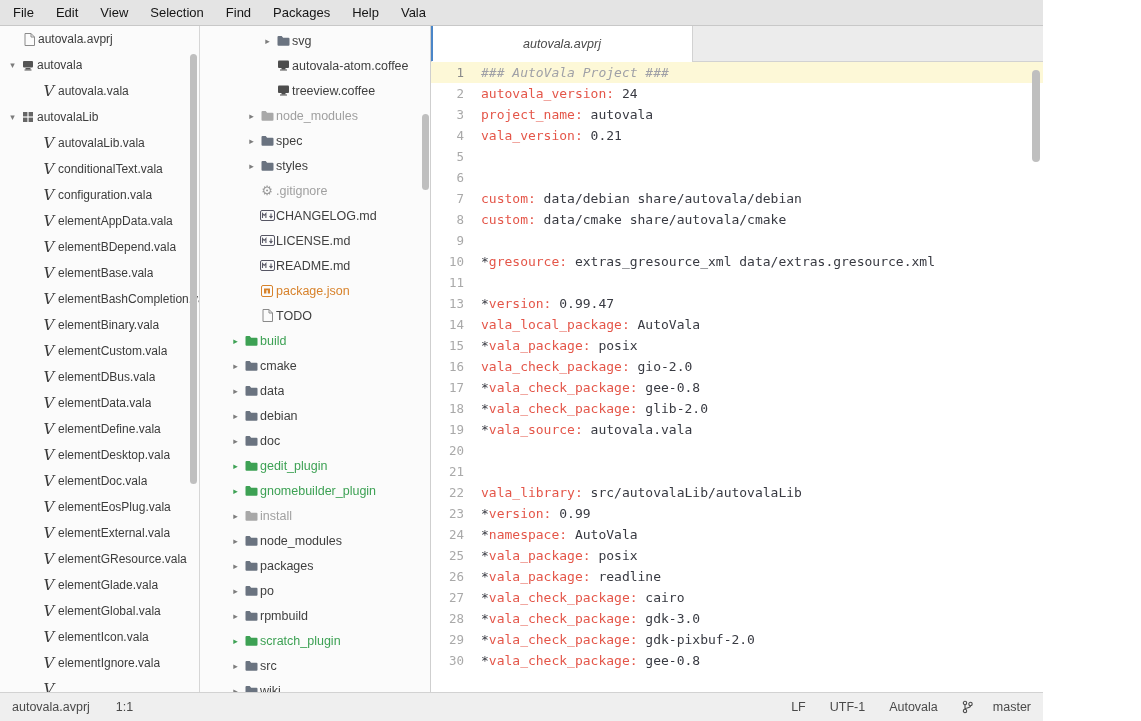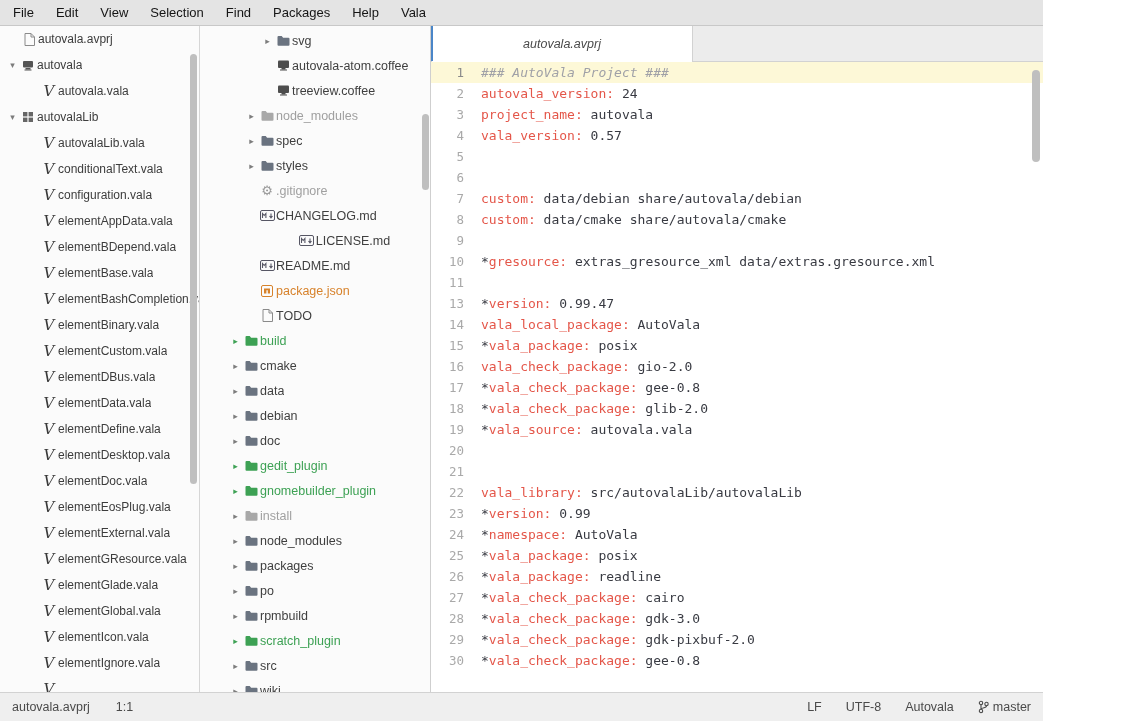--- a/index.html
+++ b/index.html
@@ -50,21 +50,21 @@
   .code-text { flex:1; color:var(--text,#383a42); }
   .tok-key { color:var(--key,#e45649); }
   .tok-star { color:var(--text,#383a42); }
   .tok-comment { color:var(--comment,#a0a1a7); font-style:italic; }
 
   
   .statusbar { height:29px; background:#efefef; border-top:1px solid #d2d2d2; display:flex;
                align-items:center; justify-content:space-between; padding:0 12px; font-size:12.5px; color:#4a4a4a; flex-shrink:0; }
   .sb-left { display:flex; align-items:center; gap:26px; }
   .sb-right { display:flex; align-items:center; gap:24px; }
-  .branch { display:inline-flex; align-items:center; gap:4px; }
+  .branch { display:inline-flex; align-items:center; gap:20px; }
 </style>
 </head>
 <body>
 
 <div class="window">
 
   <div class="menubar">
       <div class="menu-item">File</div>
       <div class="menu-item">Edit</div>
       <div class="menu-item">View</div>
@@ -326,21 +326,21 @@
             <span class="chev"></span>
             <span class="icon">
               <svg width="15" height="11" viewBox="0 0 15 11">
                 <rect x="0.5" y="0.5" width="14" height="10" rx="1.5" fill="none" stroke="#565664"></rect>
                 <path d="M2.5 8 V3.5 l1.7 2 1.7 -2 V8" fill="none" stroke="#565664" stroke-width="1.1"></path>
                 <path d="M11 3.5 v3.6 M9.5 6 l1.5 1.9 1.5 -1.9" fill="none" stroke="#565664" stroke-width="1.1"></path>
               </svg>
             </span>
             <span class="lbl">CHANGELOG.md</span>
           </div>
-          <div class="tree-row" style="padding-left: 45px; justify-content: center;">
+          <div class="tree-row" style="padding-left: 45px;">
             <span class="chev"></span>
             <span class="icon">
               <svg width="15" height="11" viewBox="0 0 15 11">
                 <rect x="0.5" y="0.5" width="14" height="10" rx="1.5" fill="none" stroke="#565664"></rect>
                 <path d="M2.5 8 V3.5 l1.7 2 1.7 -2 V8" fill="none" stroke="#565664" stroke-width="1.1"></path>
                 <path d="M11 3.5 v3.6 M9.5 6 l1.5 1.9 1.5 -1.9" fill="none" stroke="#565664" stroke-width="1.1"></path>
               </svg>
             </span>
             <span class="lbl">LICENSE.md</span>
           </div>
@@ -517,21 +517,21 @@
     <div class="editor-col">
       <div class="tabbar">
         <div class="tab">
           <span>autovala.avprj</span>
         </div>
       </div>
       <div class="code-area" id="code-area">
           <div class="code-line current"><span class="gutter">1</span><span class="code-text"><span class="tok-comment">### AutoVala Project ###</span></span></div>
           <div class="code-line"><span class="gutter">2</span><span class="code-text"><span class="tok-key">autovala_version:</span><span> 24</span></span></div>
           <div class="code-line"><span class="gutter">3</span><span class="code-text"><span class="tok-key">project_name:</span><span> autovala</span></span></div>
-          <div class="code-line"><span class="gutter">4</span><span class="code-text"><span class="tok-key">vala_version:</span><span> 0.57</span></span></div>
+          <div class="code-line"><span class="gutter">4</span><span class="code-text"><span class="tok-key">vala_version:</span><span> 0.21</span></span></div>
           <div class="code-line"><span class="gutter">5</span><span class="code-text"></span></div>
           <div class="code-line"><span class="gutter">6</span><span class="code-text"></span></div>
           <div class="code-line"><span class="gutter">7</span><span class="code-text"><span class="tok-key">custom:</span><span> data/debian share/autovala/debian</span></span></div>
           <div class="code-line"><span class="gutter">8</span><span class="code-text"><span class="tok-key">custom:</span><span> data/cmake share/autovala/cmake</span></span></div>
           <div class="code-line"><span class="gutter">9</span><span class="code-text"></span></div>
           <div class="code-line"><span class="gutter">10</span><span class="code-text"><span class="tok-star">*</span><span class="tok-key">gresource:</span><span> extras_gresource_xml data/extras.gresource.xml</span></span></div>
           <div class="code-line"><span class="gutter">11</span><span class="code-text"></span></div>
           <div class="code-line"><span class="gutter">13</span><span class="code-text"><span class="tok-star">*</span><span class="tok-key">version:</span><span> 0.99.47</span></span></div>
           <div class="code-line"><span class="gutter">14</span><span class="code-text"><span class="tok-key">vala_local_package:</span><span> AutoVala</span></span></div>
           <div class="code-line"><span class="gutter">15</span><span class="code-text"><span class="tok-star">*</span><span class="tok-key">vala_package:</span><span> posix</span></span></div>
@@ -556,21 +556,21 @@
 
   </div>
 
   <div class="statusbar">
     <div class="sb-left">
       <span>autovala.avprj</span>
       <span>1:1</span>
     </div>
     <div class="sb-right">
       <span>LF</span>
-      <span>UTF-8</span>
+      <span>UTF-1</span>
       <span>Autovala</span>
       <span class="branch">
         <span style="display:inline-flex;">
           <svg width="11" height="14" viewBox="0 0 11 14">
             <circle cx="3" cy="3" r="1.7" fill="none" stroke="#4a4a4a" stroke-width="1.1"></circle>
             <circle cx="3" cy="11" r="1.7" fill="none" stroke="#4a4a4a" stroke-width="1.1"></circle>
             <circle cx="8.5" cy="4" r="1.7" fill="none" stroke="#4a4a4a" stroke-width="1.1"></circle>
             <path d="M3 4.8 v4.5 M8.5 5.8 c0 2.8 -5.5 1.8 -5.5 3.5" fill="none" stroke="#4a4a4a" stroke-width="1.1"></path>
           </svg>
         </span>

